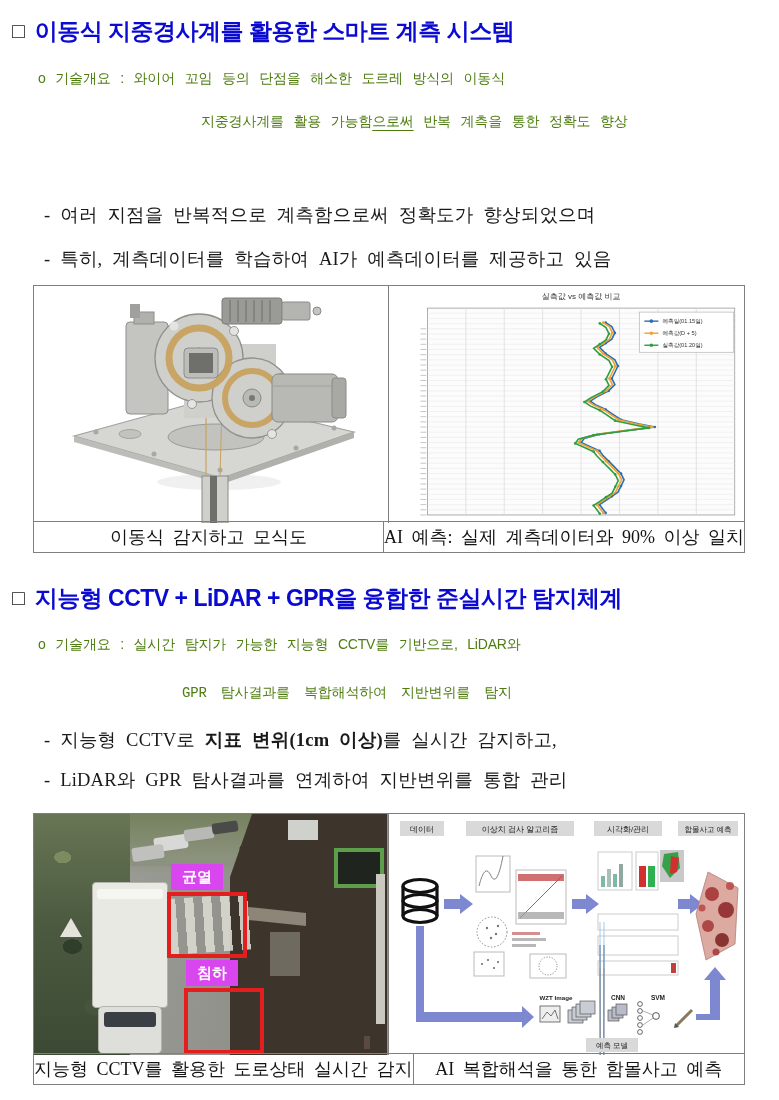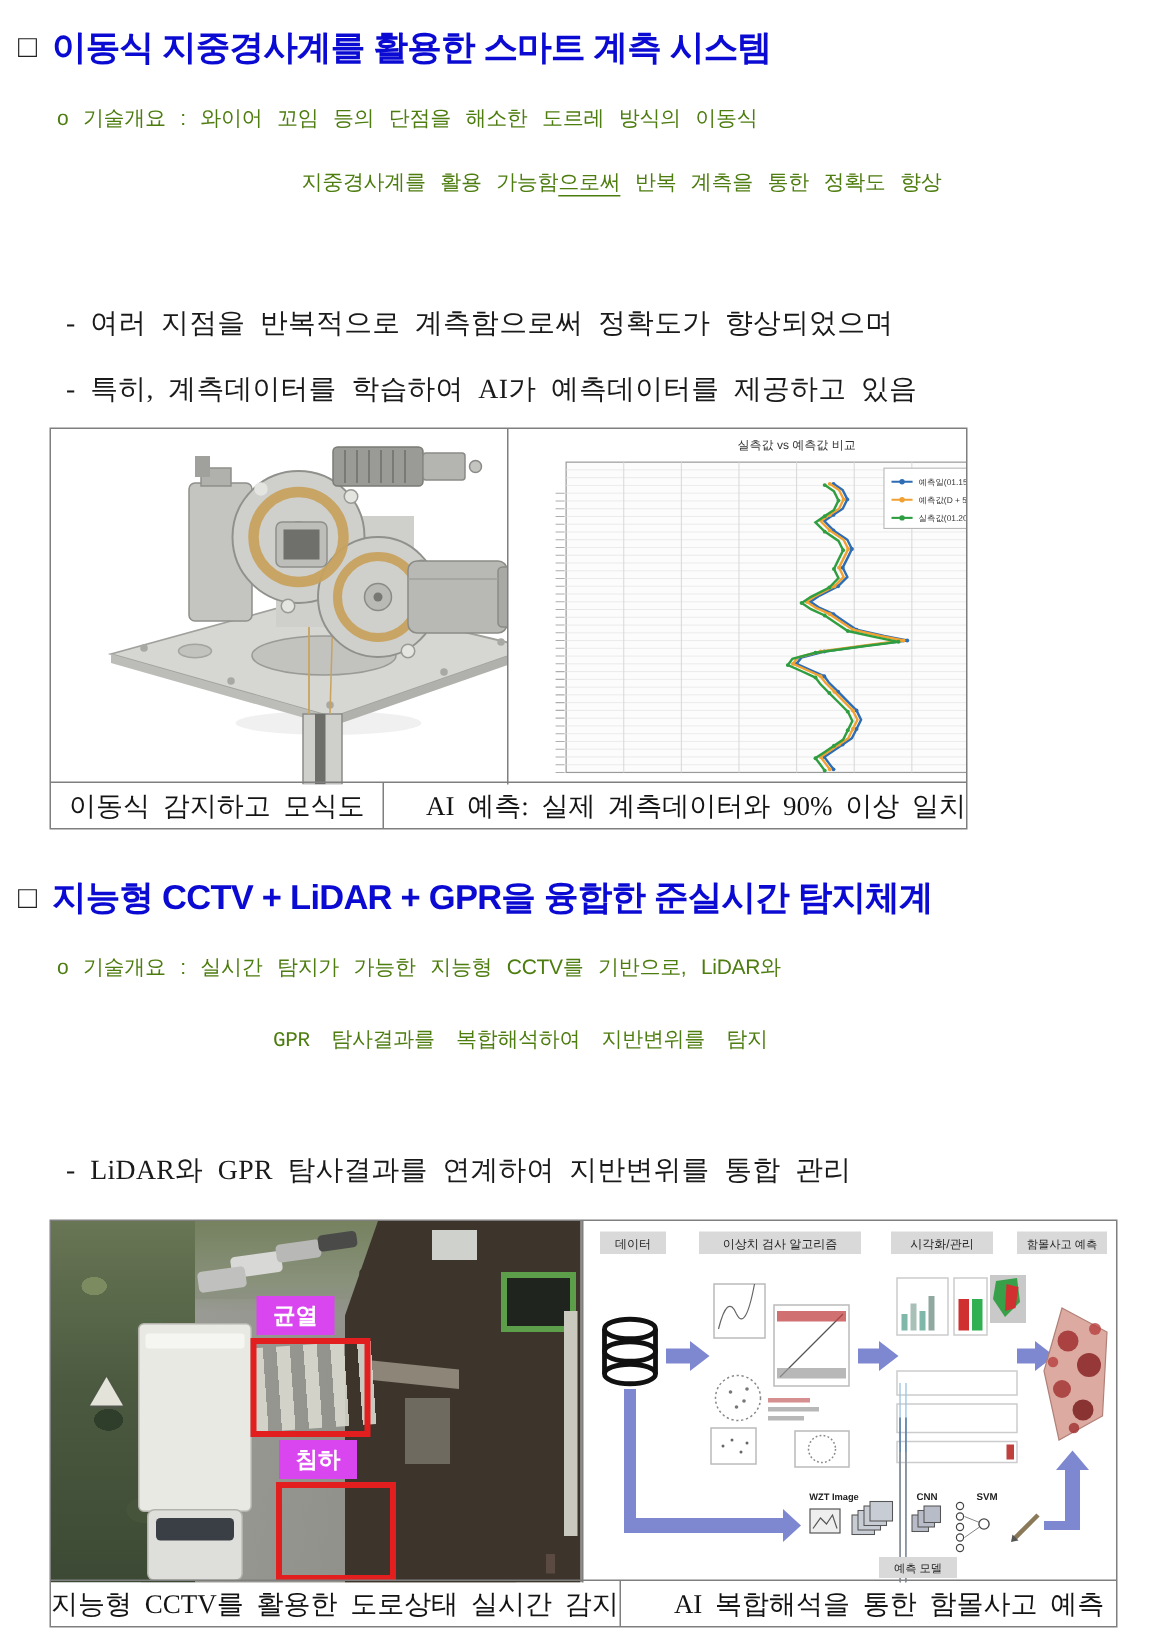--- a/index.html
+++ b/index.html
@@ -13,21 +13,21 @@
   .item{font-family:"Liberation Serif","DejaVu Serif",serif;font-size:18.5px;color:#1a1a1a;
         word-spacing:5px;white-space:nowrap;letter-spacing:0.2px;}
   .fig-table{border:1px solid #7f7f7f;background:#fff;}
   .fig-row{position:absolute;left:0;top:0;right:0;display:flex;}
   .fig-cell{position:relative;overflow:hidden;box-sizing:border-box;background:#fff;}
   .fig-cell.sep{border-left:1px solid #7f7f7f;}
   .cap-row{position:absolute;left:0;right:0;bottom:0;display:flex;border-top:1px solid #7f7f7f;}
   .cap{flex:1;display:flex;align-items:center;justify-content:center;
        font-family:"Liberation Serif","DejaVu Serif",serif;font-size:18px;word-spacing:4px;
        color:#141414;white-space:nowrap;}
-  .cap.sep{border-left:1px solid #7f7f7f;padding-left:28px;}
+  .cap.sep{border-left:1px solid #7f7f7f;}
   
   .scene{position:absolute;inset:0;background:#8e8f88;overflow:hidden;}
   .foliage{position:absolute;left:0;top:0;width:96px;height:100%;
      background:linear-gradient(180deg,#687655 0%,#4c5a40 45%,#3c4a35 100%);}
   .foliage:after{content:"";position:absolute;inset:0;
      background:radial-gradient(14px 10px at 30% 18%,#7d8b60 0 60%,transparent 61%),
                 radial-gradient(18px 12px at 70% 30%,#55684a 0 60%,transparent 61%),
                 radial-gradient(16px 12px at 40% 55%,#2f3d2b 0 60%,transparent 61%),
                 radial-gradient(20px 14px at 65% 80%,#46543c 0 60%,transparent 61%);}
   .treetop{position:absolute;left:90px;top:0;width:145px;height:60px;
@@ -66,21 +66,21 @@
   <div class="abs" style="left:12px;top:16px;">
     <span class="h-marker">□</span><span class="h-title">이동식 지중경사계를 활용한 스마트 계측 시스템</span>
   </div>
 
   <div class="abs overview" style="left:38px;top:70px;">o 기술개요 : 와이어 꼬임 등의 단점을 해소한 도르레 방식의 이동식</div>
   <div class="abs overview" style="left:185px;top:113px;margin-left:16px;"><span>지중경사계를 활용 가능함</span><span class="uline">으로써</span><span> 반복 계측을 통한 정확도 향상</span></div>
 
   <div class="abs item" style="left:44px;top:202px;font-family:Liberation Serif, serif;">- 여러 지점을 반복적으로 계측함으로써 정확도가 향상되었으며</div>
   <div class="abs item" style="left:44px;top:246px;">- 특히, 계측데이터를 학습하여 AI가 예측데이터를 제공하고 있음</div>
 
-  <div class="abs fig-table" style="left:33px;top:285px;width:612px;height:268px;">
+  <div class="abs fig-table" style="left:33px;top:285px;width:712px;height:268px;">
     <div class="fig-row" style="height:237px;">
 
       <div class="fig-cell" style="width:355px;height:237px;">
         <svg viewBox="0 0 355 237" width="355" height="237">
           <ellipse cx="185" cy="196" rx="62" ry="8" fill="#000" opacity="0.06"></ellipse>
 
           <g>
             <polygon points="40,150 178,112 320,146 188,192" fill="#d6d6d2" stroke="#a0a09c" stroke-width="1.2"></polygon>
             <polygon points="40,150 188,192 188,198 40,156" fill="#bcbcb8"></polygon>
             <polygon points="188,192 320,146 320,152 188,198" fill="#b0b0ac"></polygon>
@@ -311,20 +311,21 @@
     </div>
   </div>
 
   <div class="abs" style="left:12px;top:583px;">
     <span class="h-marker">□</span><span class="h-title">지능형 CCTV + LiDAR + GPR을 융합한 준실시간 탐지체계</span>
   </div>
 
   <div class="abs overview" style="left:38px;top:636px;">o 기술개요 : 실시간 탐지가 가능한 지능형 CCTV를 기반으로, LiDAR와</div>
   <div class="abs overview" style="left:182px;top:684px;font-family:Liberation Mono, monospace;">GPR 탐사결과를 복합해석하여 지반변위를 탐지</div>
 
+  <div class="abs item" style="left:44px;top:727px;"><span>- 지능형 CCTV로 </span><b>지표 변위(1cm 이상)</b><span>를 실시간 감지하고,</span></div>
   <div class="abs item" style="left:44px;top:767px;"><span>- LiDAR와 GPR 탐사결과를 연계하여 지반변위를 통합 관리</span></div>
 
   <div class="abs fig-table" style="left:33px;top:813px;width:712px;height:272px;">
     <div class="fig-row" style="height:241px;">
 
       <div class="fig-cell" style="width:355px;height:241px;">
         <div class="scene">
           <div class="roadp"></div>
           <div class="treetop"></div>
           <div class="foliage"></div>

